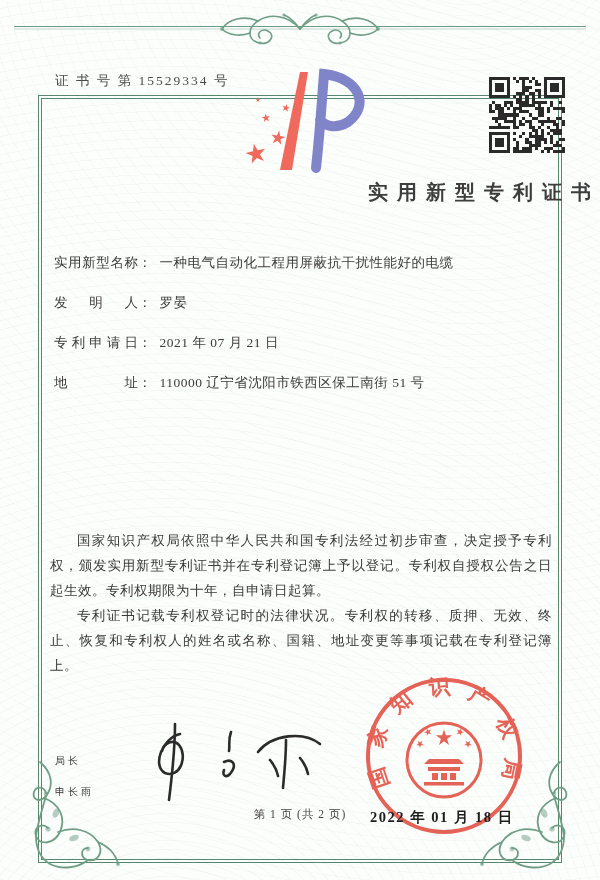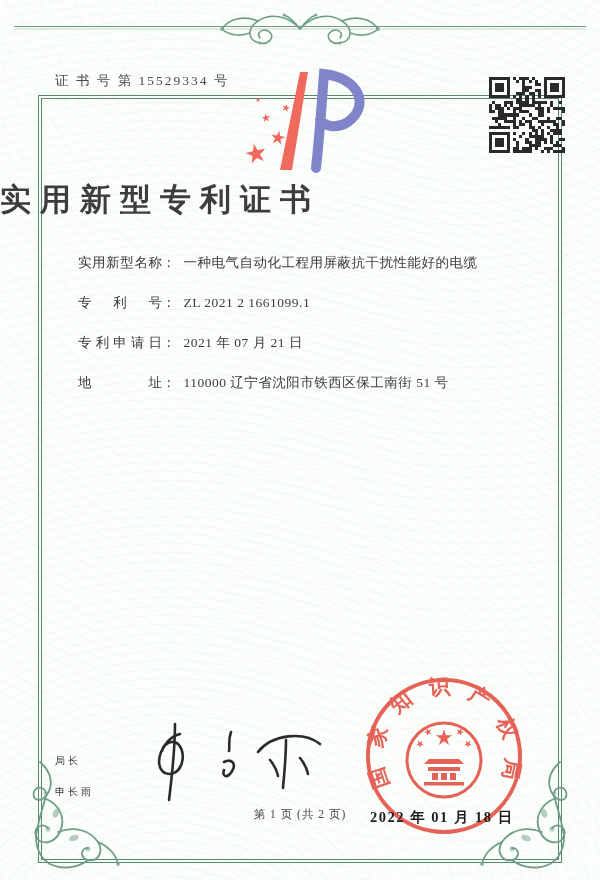--- a/index.html
+++ b/index.html
@@ -15,25 +15,25 @@
   
   .topline{position:absolute;top:26px;left:14px;right:14px;height:0;
     border-top:1.5px solid #6c9a82;box-shadow:0 2.5px 0 rgba(108,154,130,.4);}
   .top-ornament{position:absolute;top:5px;left:50%;transform:translateX(-50%);}
   
   .frame{position:absolute;left:38px;top:95px;width:522px;height:766px;border:1px solid #57876f;}
   .frame::after{content:"";position:absolute;inset:2px;border:1px solid #57876f;}
   .cert-no{position:absolute;left:55px;top:72px;font-size:13.5px;letter-spacing:2px;color:#4a4a4a;}
   .logo{position:absolute;left:236px;top:66px;}
   .qr{position:absolute;left:489px;top:77px;width:76px;height:76px;}
-  .title{position:absolute;top:179px;left:0;width:100%;text-align:left;
-    font-size:31px;font-weight:600;letter-spacing:9px;color:#3d3d3d;}
+  .title{position:absolute;top:179px;left:0;width:100%;text-align:right;
+    font-size:20px;font-weight:600;letter-spacing:9px;color:#3d3d3d;}
   .fields{position:absolute;left:54px;top:253px;width:500px;font-size:13.5px;color:#3c3c3c;}
   .frow{height:40px;line-height:20px;white-space:nowrap;}
-  .flabel{display:inline-block;width:84px;text-align:justify;text-align-last:justify;vertical-align:top;margin-left:24px;}
+  .flabel{display:inline-block;width:84px;text-align:justify;text-align-last:justify;vertical-align:top;}
   .fcolon{margin-right:8px;}
   .fvalue{letter-spacing:0.5px;font-family:Liberation Serif, serif;}
   .fpair2{margin-left:62px;}
   .paras{position:absolute;left:50px;top:528px;width:502px;font-size:13.5px;line-height:25px;
     text-align:justify;color:#3a3a3a;letter-spacing:0.5px;}
   .paras p{margin:0;text-indent:2em;}
   .officer{position:absolute;left:55px;top:745px;font-size:10px;color:#333;letter-spacing:3px;line-height:31px;}
   .sig{position:absolute;left:128px;top:718px;}
   .seal{position:absolute;left:362px;top:674px;opacity:0.93;}
   .seal-date{position:absolute;left:370px;top:808px;font-size:14.5px;font-weight:600;
@@ -418,30 +418,34 @@
       </svg>
   </div>
 
   <div class="title">实用新型专利证书</div>
 
   <div class="fields">
     <div class="frow">
       <span class="flabel">实用新型名称</span><span class="fcolon">：</span><span class="fvalue">一种电气自动化工程用屏蔽抗干扰性能好的电缆</span>
     </div>
     <div class="frow">
-      <span class="flabel">专利号</span><span class="fcolon">：</span><span class="fvalue">ZL 2021 2 1661099.1</span>
+      <span class="flabel">发明人</span><span class="fcolon">：</span><span class="fvalue">罗晏</span>
     </div>
     <div class="frow">
       <span class="flabel">专利申请日</span><span class="fcolon">：</span><span class="fvalue">2021 年 07 月 21 日</span>
     </div>
     <div class="frow">
       <span class="flabel">地址</span><span class="fcolon">：</span><span class="fvalue">110000 辽宁省沈阳市铁西区保工南街 51 号</span>
     </div>
   </div>
 
+  <div class="paras">
+    <p>国家知识产权局依照中华人民共和国专利法经过初步审查，决定授予专利权，颁发实用新型专利证书并在专利登记簿上予以登记。专利权自授权公告之日起生效。专利权期限为十年，自申请日起算。</p>
+    <p>专利证书记载专利权登记时的法律状况。专利权的转移、质押、无效、终止、恢复和专利权人的姓名或名称、国籍、地址变更等事项记载在专利登记簿上。</p>
+  </div>
 
   <div class="officer">
     <div>局长</div>
     <div>申长雨</div>
   </div>
 
   <div class="sig">
     <svg width="210" height="92" viewBox="0 0 210 92">
       <g fill="none" stroke="#2b2b2b" stroke-width="2.6" stroke-linecap="round">
         <path d="M52,16 C34,20 24,48 37,55 C52,61 60,38 51,27 C46,21 37,24 34,33"></path>

